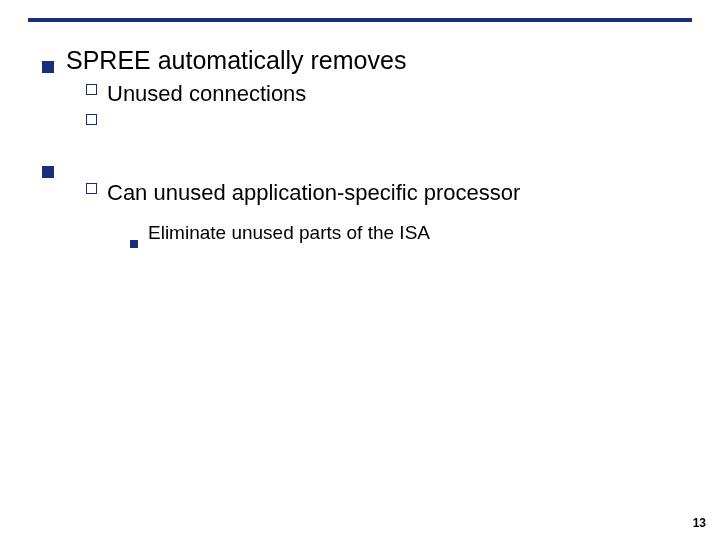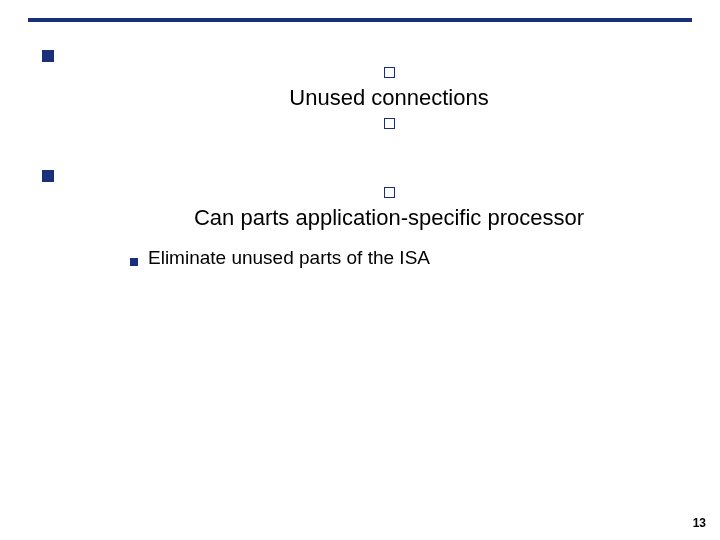--- a/index.html
+++ b/index.html
@@ -5,40 +5,41 @@
   * { margin: 0; padding: 0; box-sizing: border-box; }
   html, body { width: 720px; height: 540px; background: #fff; font-family: Arial, Helvetica, sans-serif; color: #000; }
   .slide { width: 720px; height: 540px; position: relative; padding: 18px 28px 0 28px; }
   .title { font-size: 34px; font-weight: 400; padding-bottom: 14px; }
   .rule { border: none; border-top: 4px solid #1a2f7a; margin-bottom: 24px; }
   .lvl1 { margin: 14px 0 6px 14px; }
   .lvl1-row { display: flex; align-items: baseline; gap: 12px; }
   .sq { width: 12px; height: 12px; background: #1a2f7a; flex: 0 0 auto; position: relative; top: 4px; }
   .lvl1-text { font-size: 25px; }
   .lvl2 { margin: 4px 0 2px 58px; }
-  .lvl2-row { display: flex; align-items: center; gap: 10px; flex-direction: column; }
+  .lvl2-row { display: flex; align-items: flex-start; gap: 10px; }
   .sq-outline { width: 11px; height: 11px; border: 1.5px solid #1a2f7a; flex: 0 0 auto; position: relative; top: 3px; }
   .lvl2-text { font-size: 22px; }
   .lvl3 { margin: 4px 0 2px 102px; }
-  .lvl3-row { display: flex; align-items: center; gap: 10px; margin-top: 16px; }
+  .lvl3-row { display: flex; align-items: flex-end; gap: 10px; margin-top: 16px; }
   .sq-sm { width: 8px; height: 8px; background: #1a2f7a; flex: 0 0 auto; position: relative; top: 4px; }
   .lvl3-text { font-size: 19px; }
   .gap { height: 24px; }
   .pagenum { position: absolute; right: 14px; bottom: 10px; font-size: 12px; font-weight: bold; margin-top: 36px; }
 </style>
 </head>
 <body>
 
 <div class="slide">
 
   <hr class="rule">
 
   <div class="lvl1">
     <div class="lvl1-row">
       <span class="sq"></span>
+      <span class="lvl1-text">SPREE automatically removes</span>
     </div>
   </div>
 
   <div class="lvl2">
     <div class="lvl2-row">
       <span class="sq-outline"></span>
       <span class="lvl2-text">Unused connections</span>
     </div>
   </div>
 
@@ -52,21 +53,21 @@
 
   <div class="lvl1">
     <div class="lvl1-row">
       <span class="sq"></span>
     </div>
   </div>
 
   <div class="lvl2">
     <div class="lvl2-row">
       <span class="sq-outline"></span>
-      <span class="lvl2-text">Can parts application-specific processor</span>
+      <span class="lvl2-text">Can unused application-specific processor</span>
     </div>
   </div>
 
   <div class="lvl3">
     <div class="lvl3-row">
       <span class="sq-sm"></span>
       <span class="lvl3-text">Eliminate unused parts of the ISA</span>
     </div>
   </div>
 

